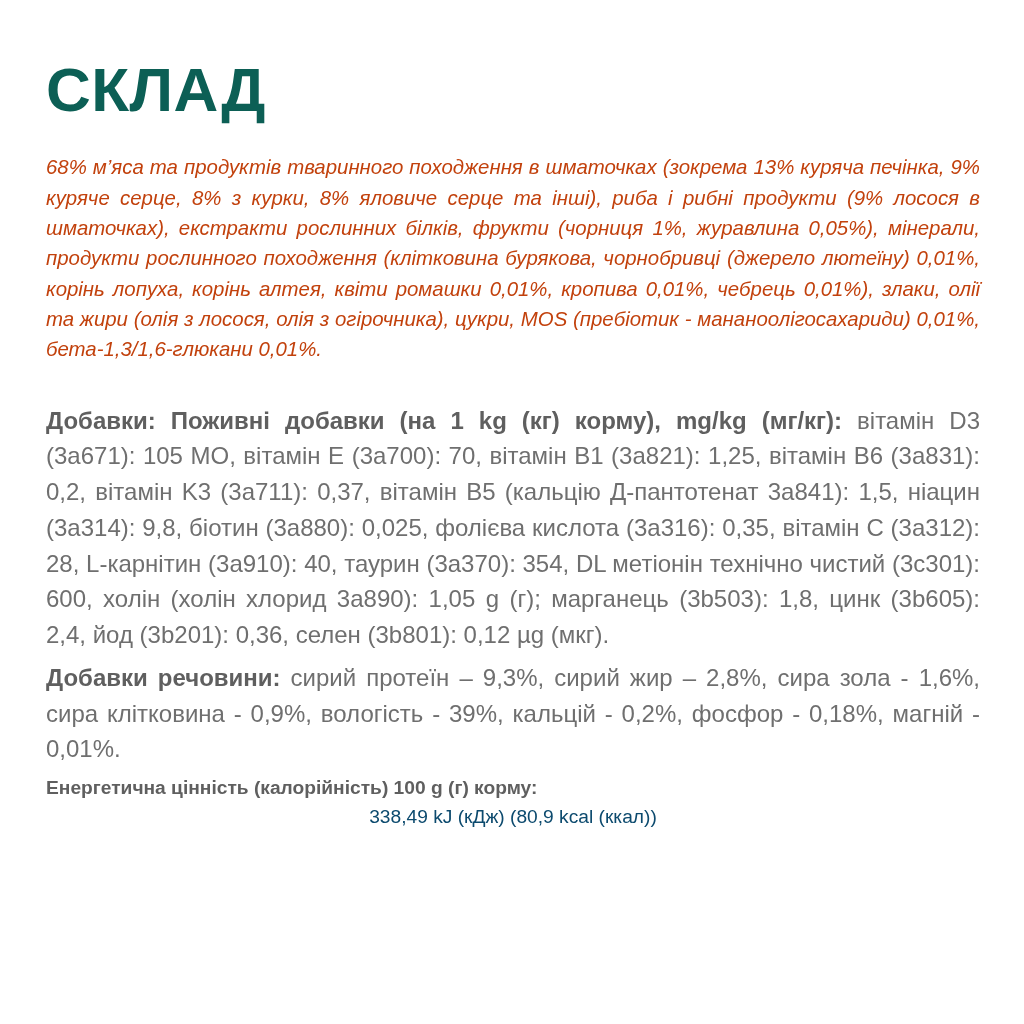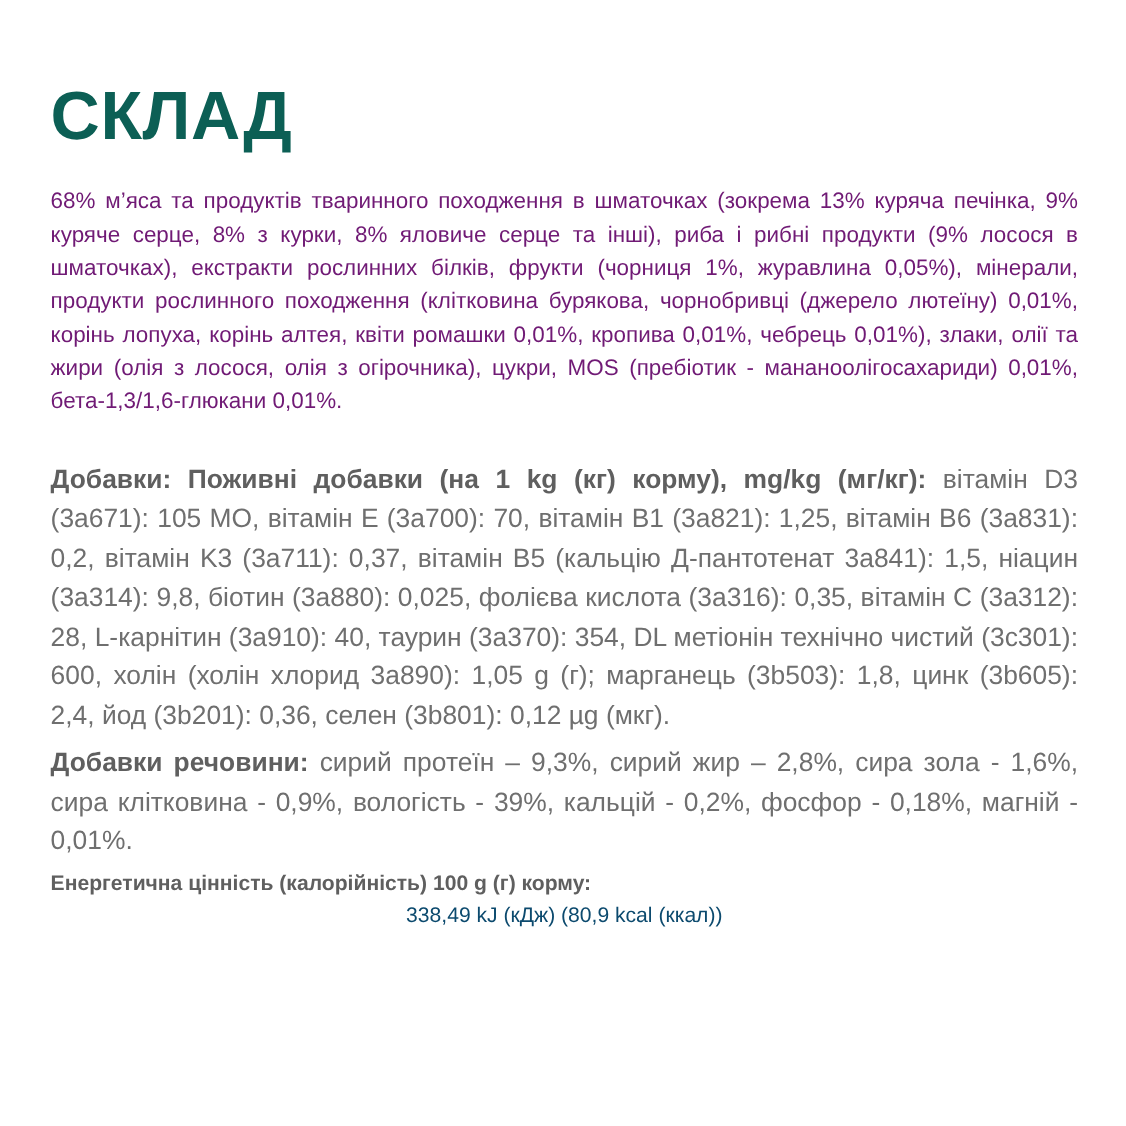--- a/index.html
+++ b/index.html
@@ -15,43 +15,44 @@
     -webkit-font-smoothing: antialiased;
     overflow: hidden;
   }
 
   .page {
     position: relative;
     width: 1024px;
     height: 1024px;
     background: #ffffff;
     box-sizing: border-box;
-    padding: 16px 44px 0 46px;
+    padding: 0 44px 0 46px;
   }
 
   .page-title {
     margin: 0;
     padding-top: 58px;
     font-size: 62px;
     line-height: 1.04;
     font-weight: bold;
     letter-spacing: 0.5px;
     color: #0c5f55;
     font-family: "Liberation Sans", "DejaVu Sans", sans-serif;
   }
 
   .composition-block {
     margin-top: 30px;
-    color: #701a75;
+    color: #c2410c;
     font-size: 20.4px;
     line-height: 1.485;
     text-align: justify;
     text-justify: inter-word;
     hyphens: none;
     max-width: 934px;
+    font-style: italic;
   }
 
   .nutrition-group {
     margin-top: 38px;
     max-width: 934px;
   }
 
   .nutrition-block {
     color: #6f6f6f;
     font-size: 24px;

